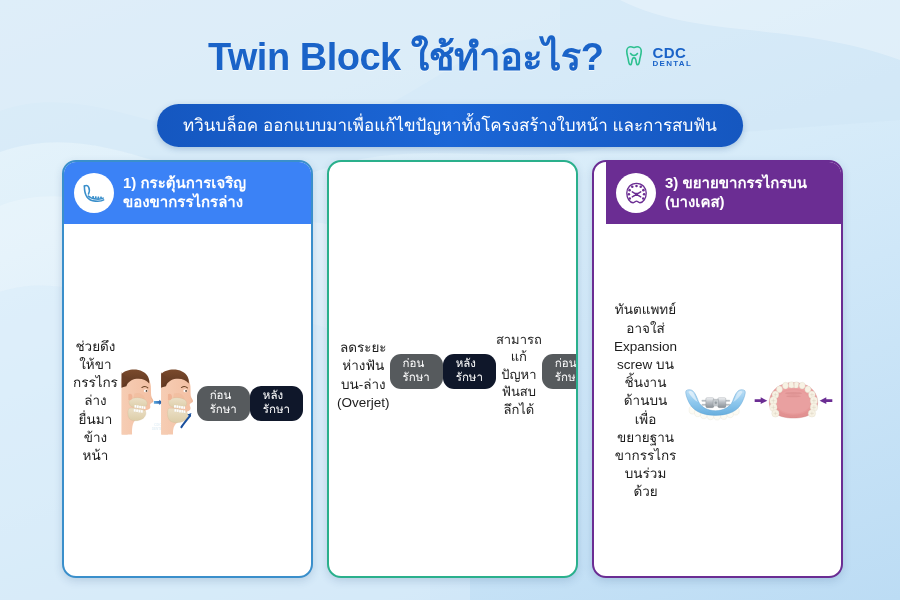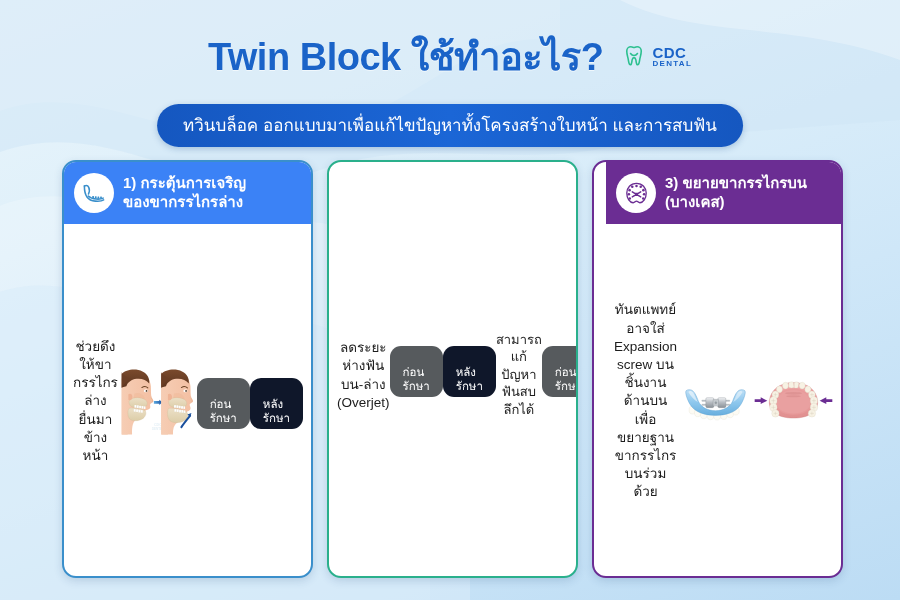--- a/index.html
+++ b/index.html
@@ -72,21 +72,21 @@
   .head-title { color: #fff; font-size: 15px; font-weight: 700; line-height: 1.25; }
 
   .card-body { flex: 1; padding: 9px 8px 10px; display: flex; flex-direction: row; align-items: center; }
   .body-text { text-align: center; font-size: 13.5px; color: #1d1d1d; line-height: 1.35; }
   .body-text.small { font-size: 13px; }
 
   
   .pill-row { display: flex; justify-content: space-around; width: 100%; }
   .pill {
     display: inline-block; border-radius: 11px; color: #fff;
-    font-size: 11.5px; padding: 20px 13px 4px; line-height: 1.2;
+    font-size: 11.5px; padding: 3px 13px 4px; line-height: 1.2;
   }
   .pill.before { background: #565a5d; }
   .pill.after  { background: #0f172a; }
 
   
   .ill { display: block; }
   .wm { fill: #cfe3ef; opacity: .55; font-size: 11px; font-weight: 700; font-family: "Liberation Sans", sans-serif; }
 </style>
 </head>
 <body>

